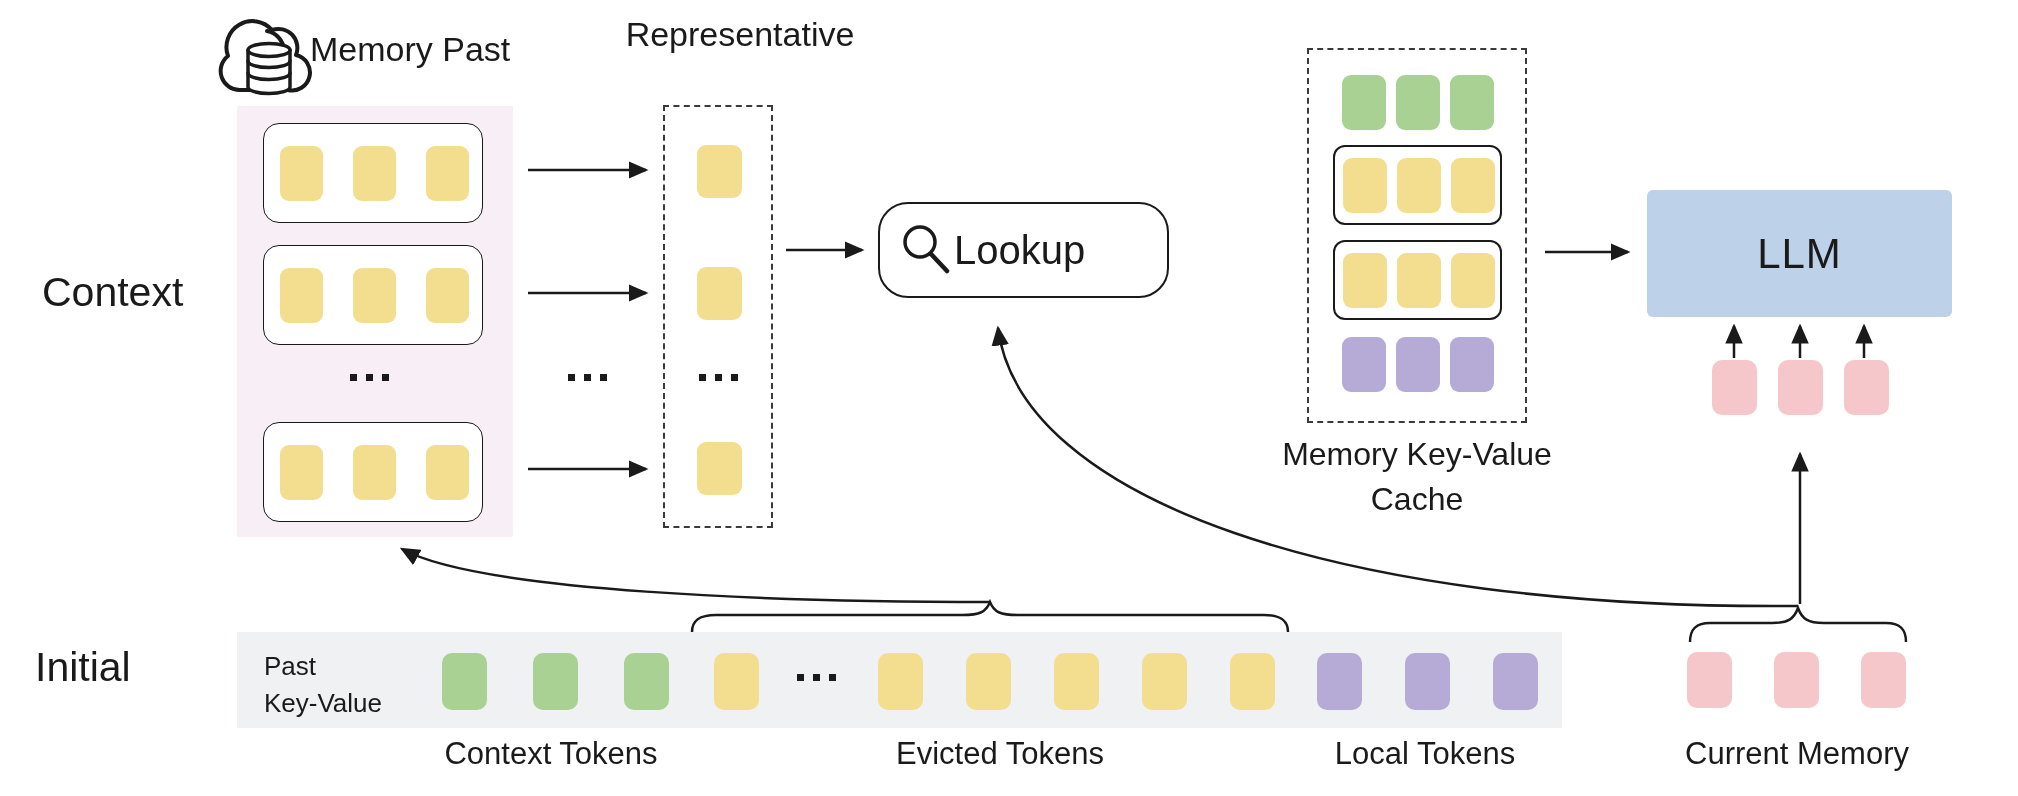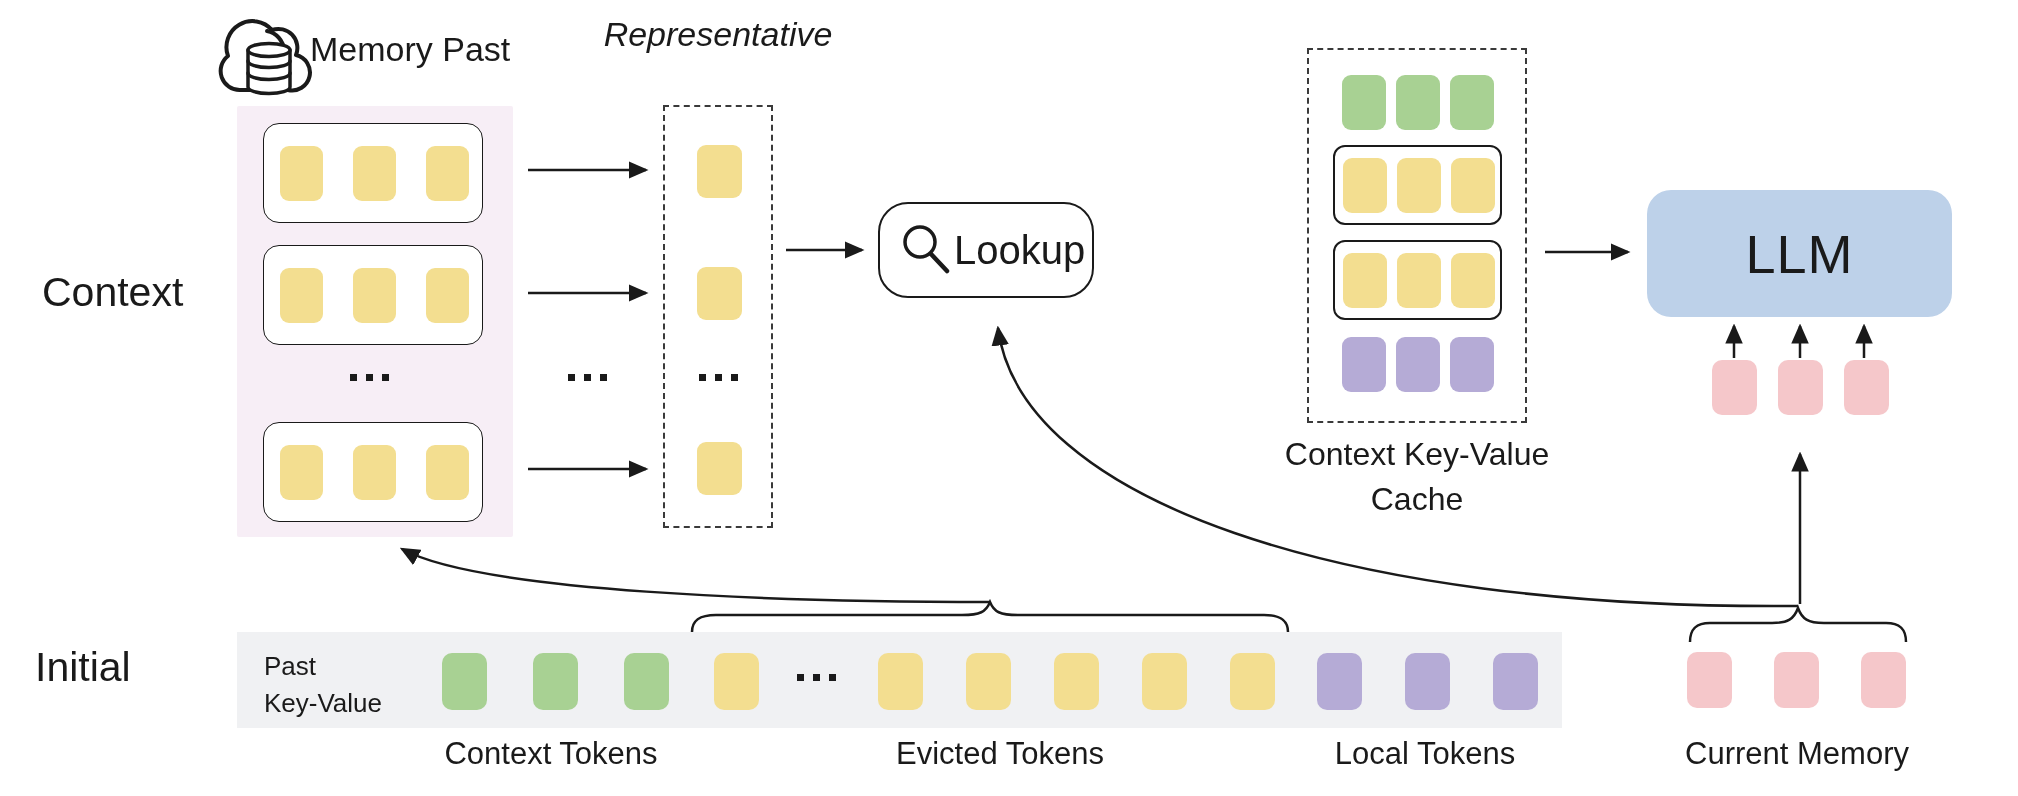--- a/index.html
+++ b/index.html
@@ -12,22 +12,22 @@
   
   .panel{border-radius:2px;}
   .unit-box{background:#fff;border:1.6px solid #1a1a1a;border-radius:16px;
             display:flex;align-items:center;padding-left:16px;gap:30px;box-sizing:border-box;}
   .dashed-box{border:2px dashed #3a3a3a;box-sizing:border-box;background:transparent;}
   .cache-white{background:#fff;border:2px solid #1a1a1a;border-radius:12px;
                display:flex;align-items:center;padding-left:8px;gap:10px;box-sizing:border-box;}
   .lookup{background:#fff;border:2.5px solid #1a1a1a;border-radius:30px;
           display:flex;align-items:center;box-sizing:border-box;}
   .lookup span{margin-left:74px;font-size:40px;}
-  .llm{border-radius:24px;display:flex;align-items:center;justify-content:center;
-       font-size:54px;letter-spacing:1px;}
+  .llm{border-radius:6px;display:flex;align-items:center;justify-content:center;
+       font-size:42px;letter-spacing:1px;}
 
   
   .row{display:flex;}
   .token{width:45px;height:57px;border-radius:10px;flex:none;}
   .unit-box .token{width:43px;height:55px;border-radius:9px;}
   .cache-row .token{width:44px;height:55px;border-radius:9px;}
   .rep-col{display:flex;flex-direction:column;width:45px;}
   .rep-col .token{height:53px;border-radius:9px;}
   .rep-col .token:nth-child(2){margin-top:69px;}
   .rep-col .token:nth-child(3){margin-top:122px;}
@@ -44,21 +44,21 @@
 
   svg.overlay{position:absolute;left:0;top:0;pointer-events:none;}
 </style>
 </head>
 <body>
 
 <div class="canvas">
 
   <div class="abs lbl" style="left:310px;top:30px;font-size:34px;">Memory Past</div>
 
-  <div class="abs center" style="left:558px;top:12px;width:320px;font-size:34px;line-height:44px;font-style:italic;">
+  <div class="abs center" style="left:580px;top:12px;width:320px;font-size:34px;line-height:44px;">
     <div>Representative</div>
   </div>
 
   <div class="abs lbl" style="left:42px;top:266px;font-size:41px;line-height:53px;">
     <div>Context</div>
   </div>
 
   <div class="abs lbl" style="left:35px;top:644px;font-size:41px;">Initial</div>
 
   <div class="abs panel" style="left: 237px; top: 106px; width: 276px; height: 431px; background-color: rgb(247, 238, 246);"></div>
@@ -89,21 +89,21 @@
       <div class="token" style="background-color: rgb(243, 222, 144);"></div>
       <div class="token" style="background-color: rgb(243, 222, 144);"></div>
       <div class="token" style="background-color: rgb(243, 222, 144);"></div>
     </div>
   <div class="abs dots" style="left:699px;top:374px;">
       <div class="dot" style="background-color: rgb(26, 26, 26);"></div>
       <div class="dot" style="background-color: rgb(26, 26, 26);"></div>
       <div class="dot" style="background-color: rgb(26, 26, 26);"></div>
     </div>
 
-  <div class="abs lookup" style="left:878px;top:202px;width:216px;height:96px;">
+  <div class="abs lookup" style="left:878px;top:202px;width:291px;height:96px;">
     <span>Lookup</span>
   </div>
 
   <div class="abs dashed-box" style="left:1307px;top:48px;width:220px;height:375px;"></div>
   <div class="abs row cache-row" style="left:1342px;top:75px;gap:10px;">
       <div class="token" style="background-color: rgb(168, 209, 147);"></div>
       <div class="token" style="background-color: rgb(168, 209, 147);"></div>
       <div class="token" style="background-color: rgb(168, 209, 147);"></div>
     </div>
   <div class="abs cache-white" style="left:1333px;top:145px;width:169px;height:80px;">
@@ -112,21 +112,21 @@
   <div class="abs cache-white" style="left:1333px;top:240px;width:169px;height:80px;">
     <div class="row cache-row" style="display:contents"><div class="token" style="background-color: rgb(243, 222, 144);"></div><div class="token" style="background-color: rgb(243, 222, 144);"></div><div class="token" style="background-color: rgb(243, 222, 144);"></div></div>
   </div>
   <div class="abs row cache-row" style="left:1342px;top:337px;gap:10px;">
       <div class="token" style="background-color: rgb(181, 171, 214);"></div>
       <div class="token" style="background-color: rgb(181, 171, 214);"></div>
       <div class="token" style="background-color: rgb(181, 171, 214);"></div>
     </div>
 
   <div class="abs center" style="left:1237px;top:432px;width:360px;font-size:32px;line-height:45px;">
-    <div>Context Key-Value</div>
+    <div>Memory Key-Value</div>
     <div>Cache</div>
   </div>
 
   <div class="abs llm" style="left: 1647px; top: 190px; width: 305px; height: 127px; background-color: rgb(189, 209, 233);">
     <span>LLM</span>
   </div>
   <div class="abs row llm-in" style="left:1712px;top:360px;">
       <div class="token" style="background-color: rgb(245, 199, 202);"></div>
       <div class="token" style="background-color: rgb(245, 199, 202);"></div>
       <div class="token" style="background-color: rgb(245, 199, 202);"></div>

